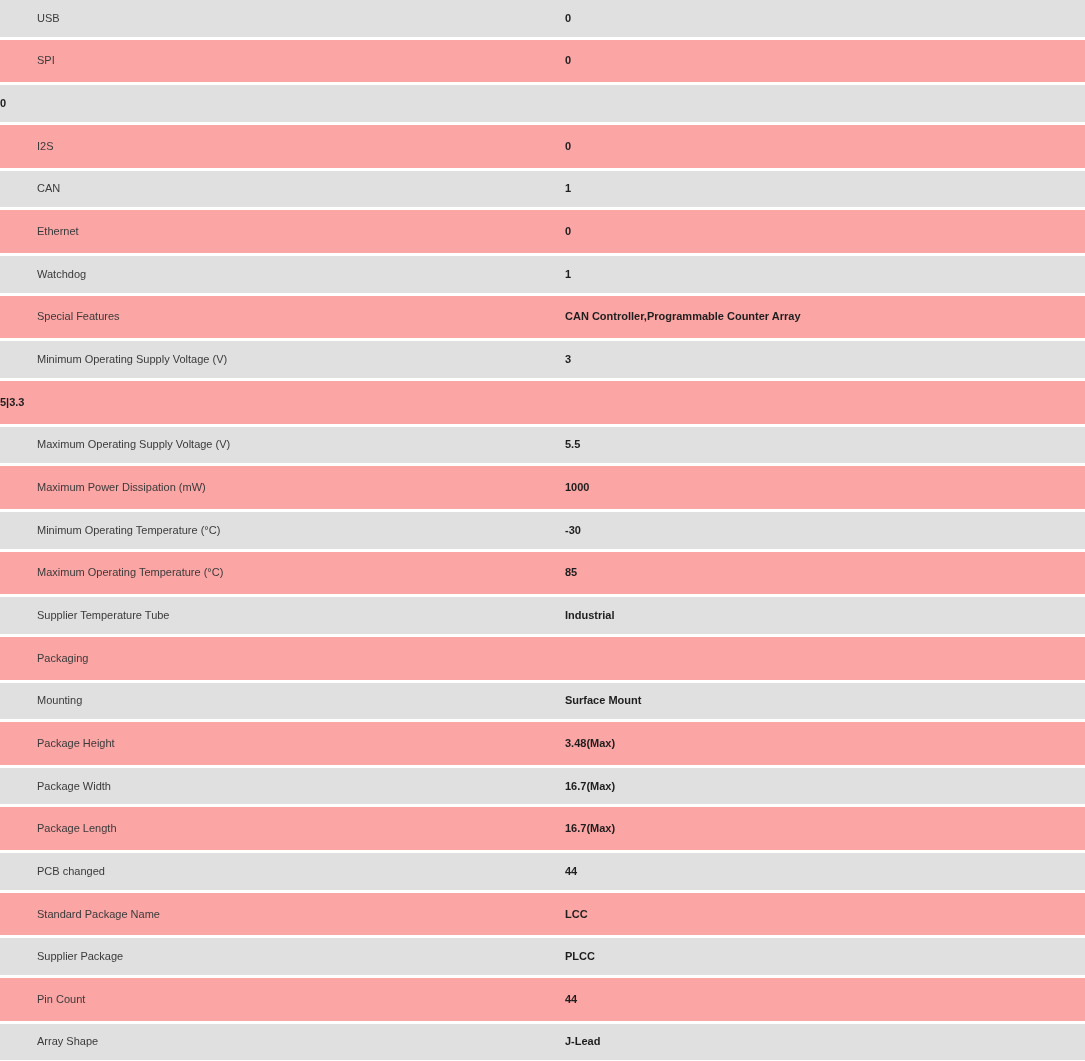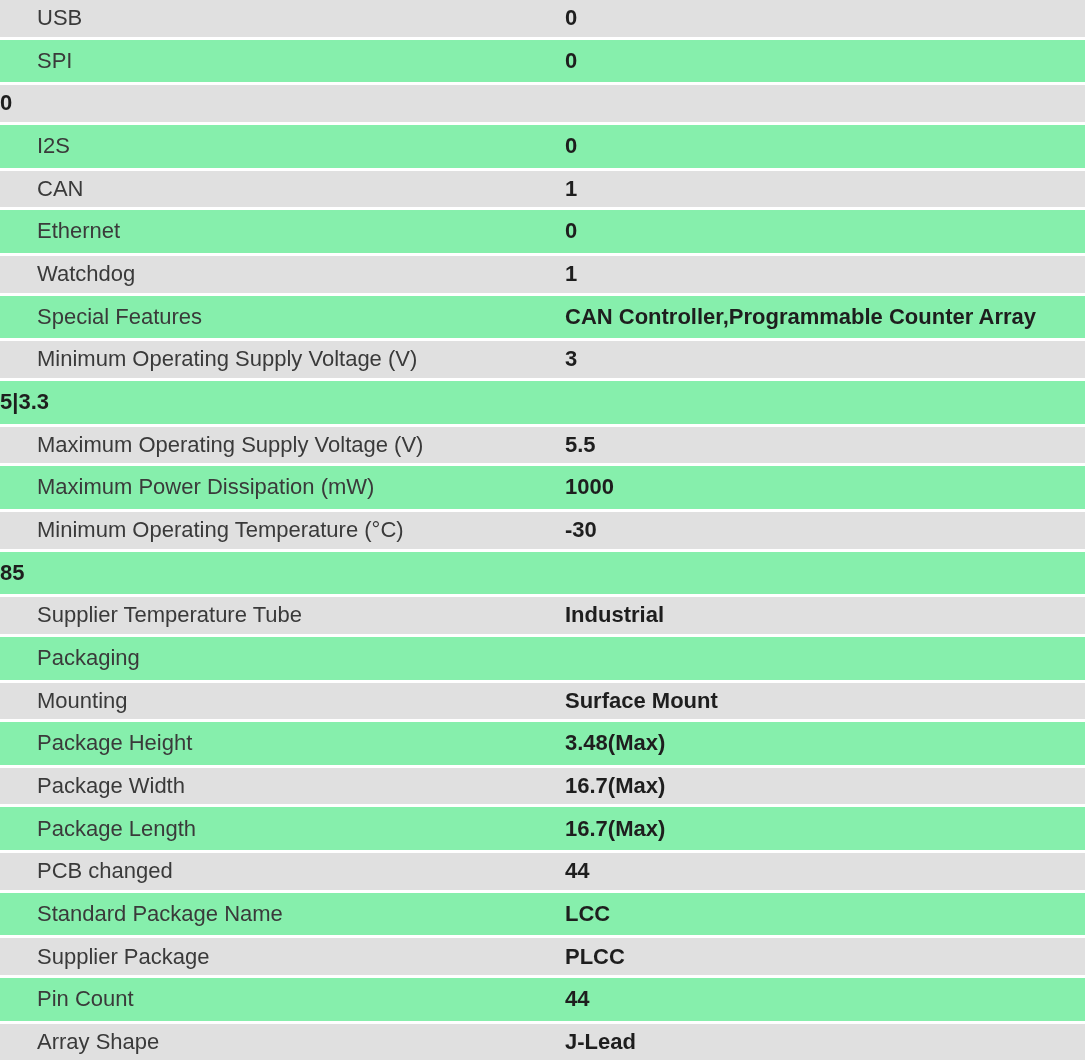--- a/index.html
+++ b/index.html
@@ -11,29 +11,29 @@
     font-family: "Liberation Sans", sans-serif;
   }
   .spec-table {
     width: 1085px;
     margin-top: -3px; 
   }
   .row {
     display: flex;
     align-items: center;
     height: 42.66px;
-    background: #86efac;
+    background: #fca5a5;
   }
   .row:nth-child(odd) {
     background: var(--stripe, #e0e0e0);
     border-top: 3px solid #ffffff;
     border-bottom: 3px solid #ffffff;
   }
   .cell {
-    font-size: 22px;
+    font-size: 11px;
     line-height: 1.2;
     white-space: nowrap;
   }
   .cell.label {
     flex: 0 0 565px;
     padding-left: 37px;
     color: var(--label-color, #3a3a3a);
     font-weight: 400;
   }
   .cell.value {
@@ -103,20 +103,21 @@
     <div class="cell label">Maximum Power Dissipation (mW)</div>
     <div class="cell value">1000</div>
   </div>
 
   <div class="row">
     <div class="cell label">Minimum Operating Temperature (°C)</div>
     <div class="cell value">-30</div>
   </div>
 
   <div class="row">
+    <div class="cell label">Maximum Operating Temperature (°C)</div>
     <div class="cell value">85</div>
   </div>
 
   <div class="row">
     <div class="cell label">Supplier Temperature Tube</div>
     <div class="cell value">Industrial</div>
   </div>
 
   <div class="row">
     <div class="cell label">Packaging</div>

